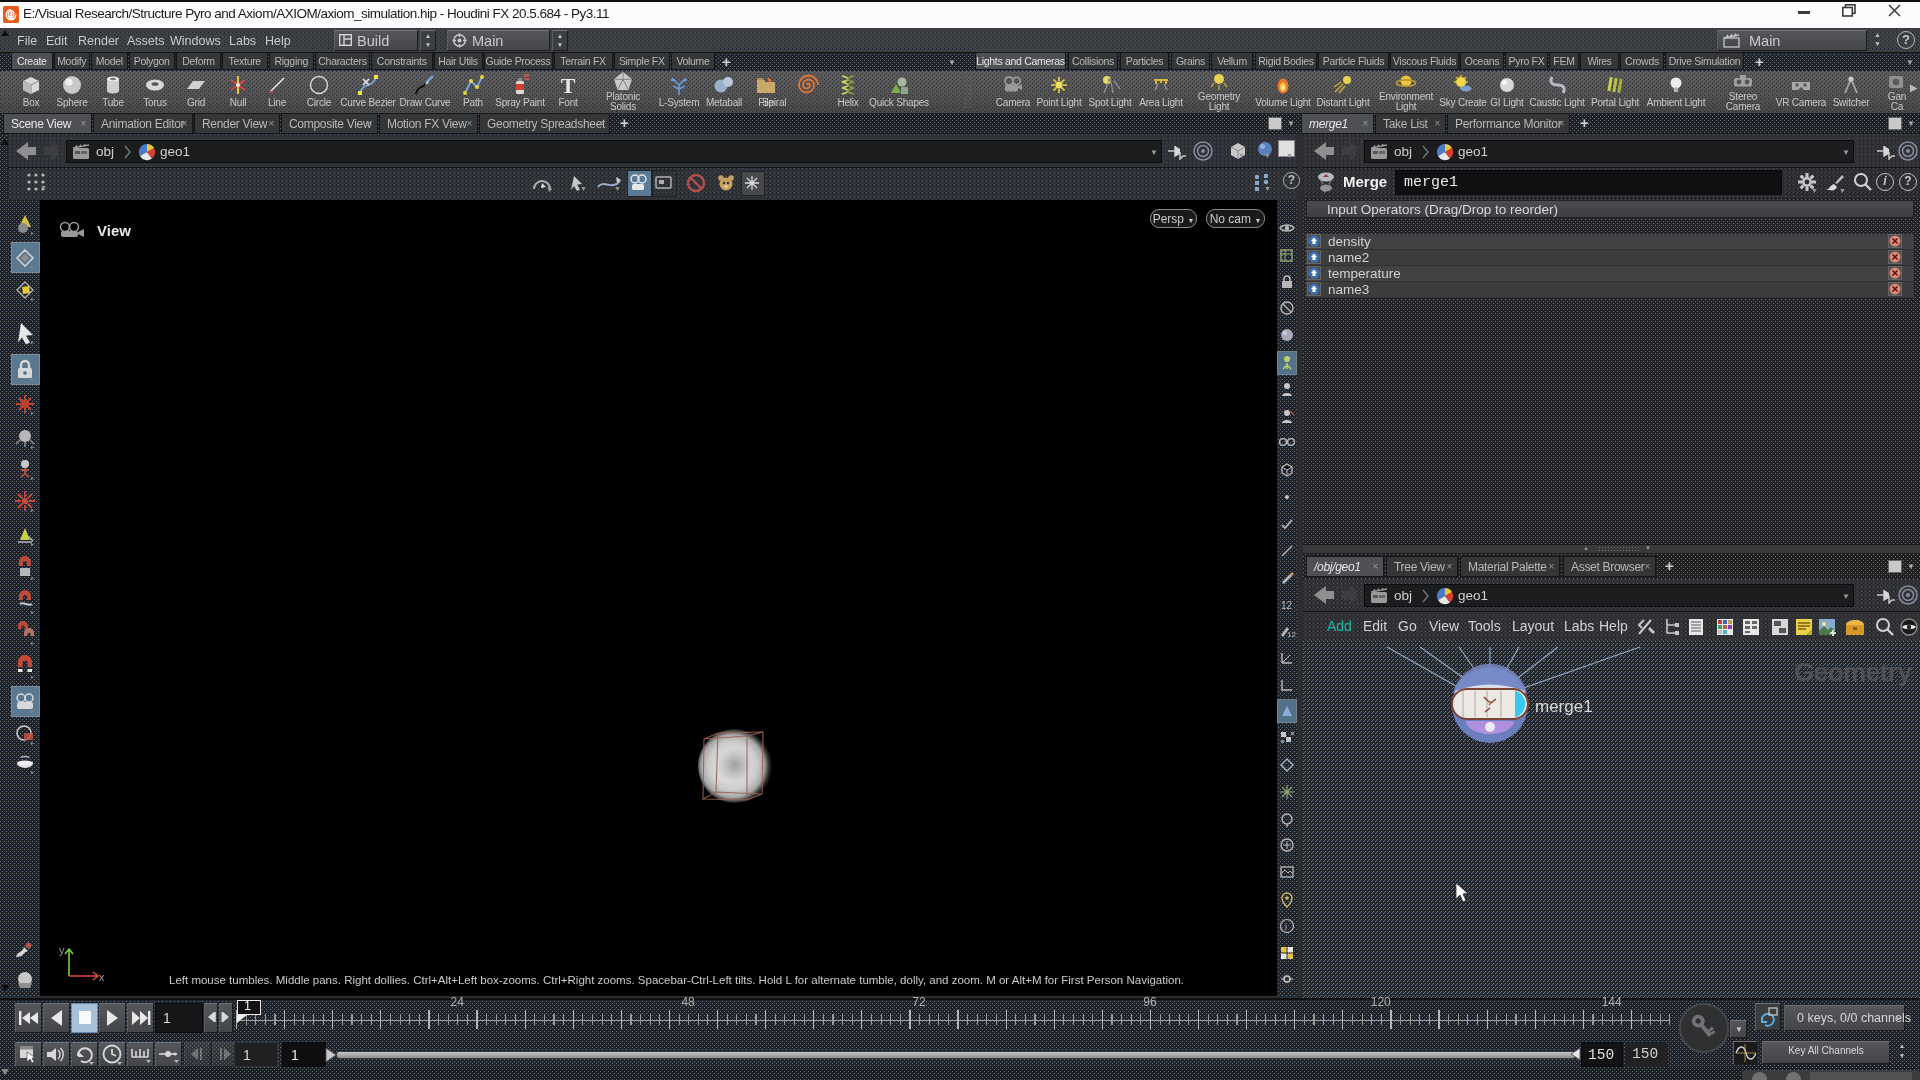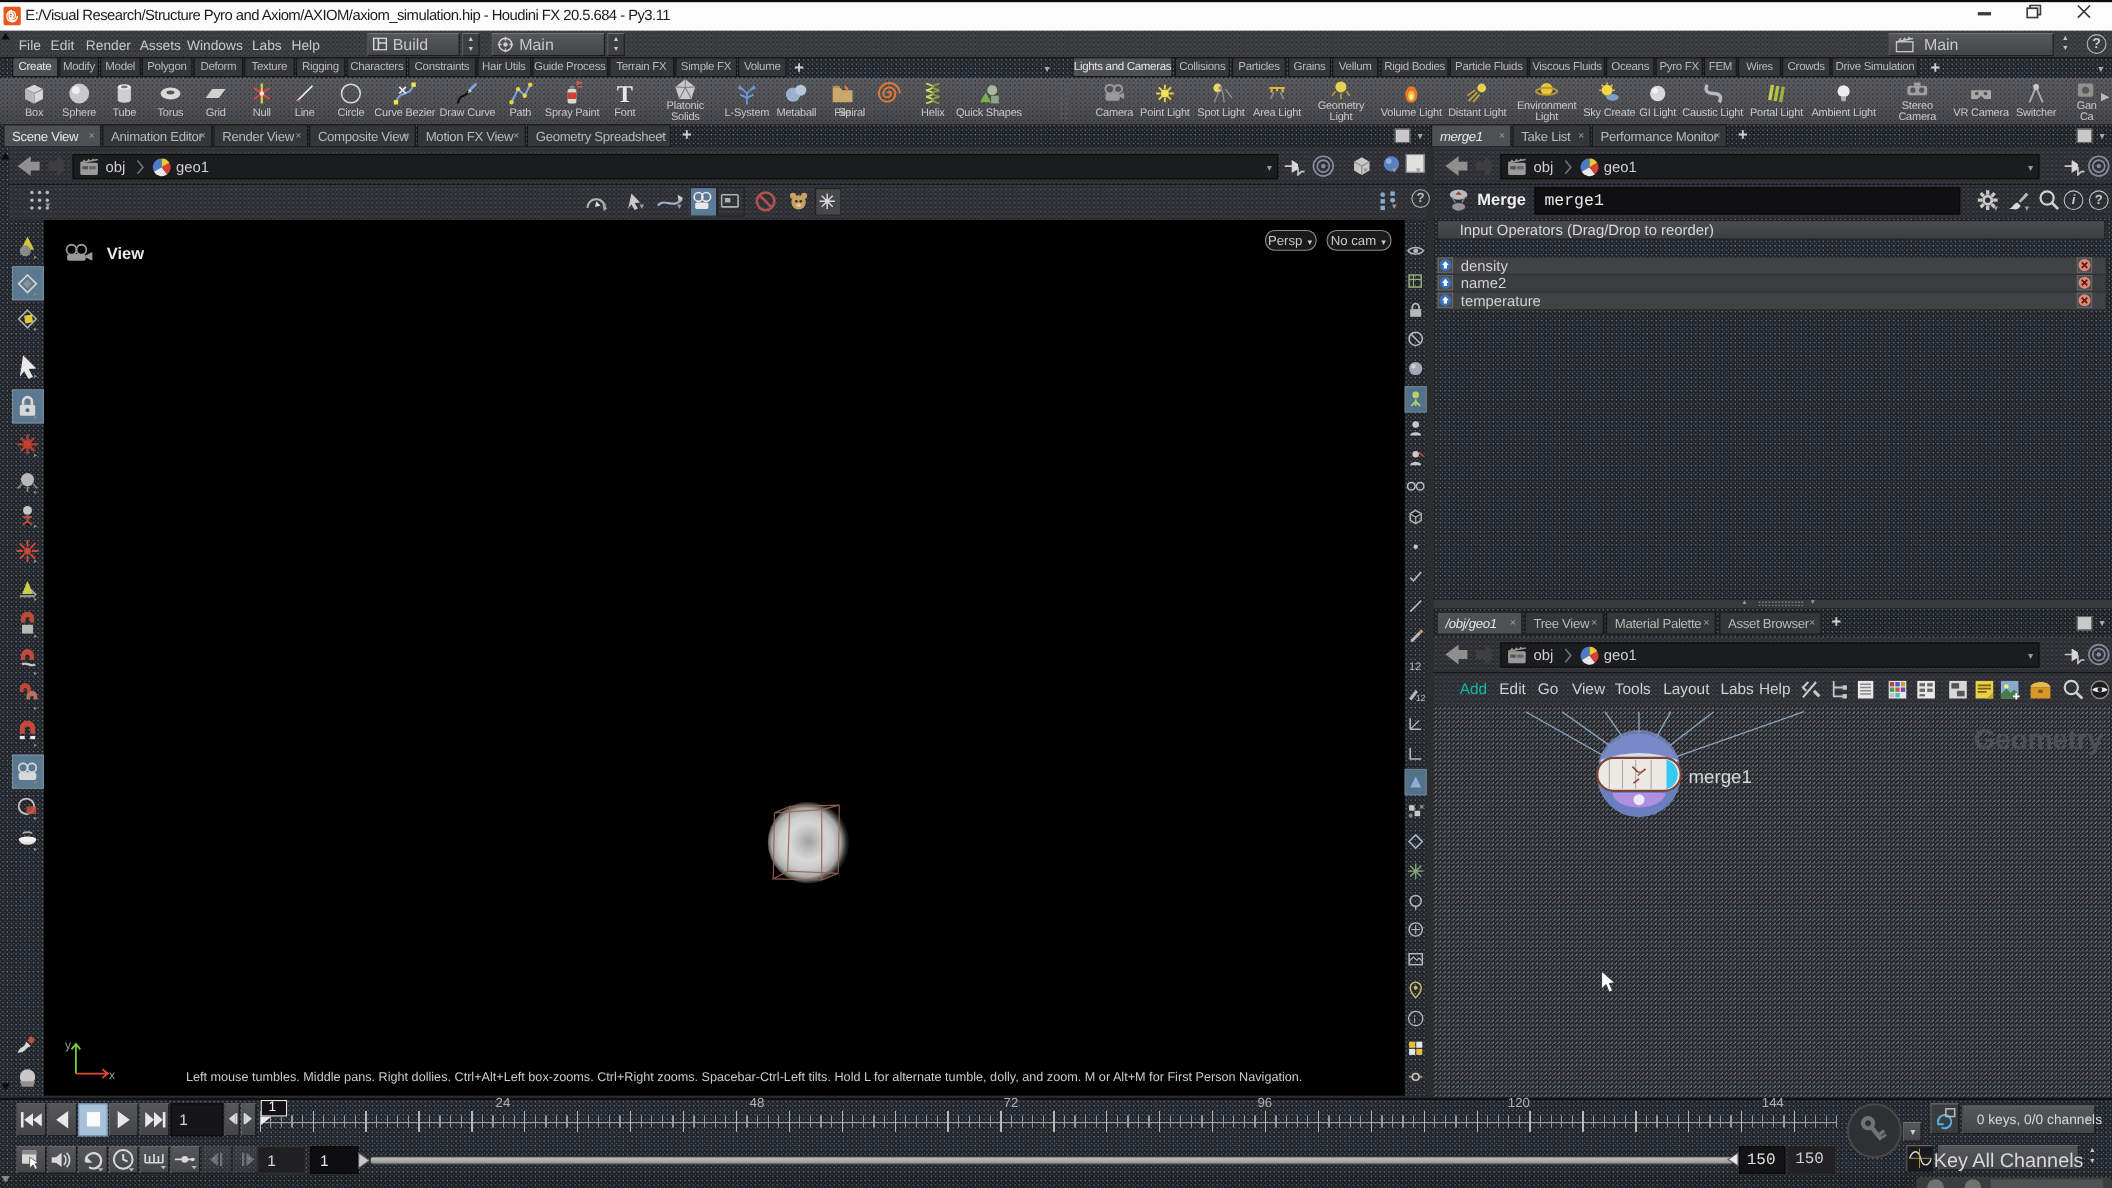--- a/index.html
+++ b/index.html
@@ -831,20 +831,35 @@
         </svg>
       </div>
 <div style="position:absolute;left:22px;top:0px;font-size:13.5px;color:#d0d0d0;">temperature</div>
 <div style="position:absolute;right:12px;top:0px;width:14px;height:14px;background:#4a4c4e;border:1px solid #666;box-sizing:border-box;">
 <svg width="12" height="12">
           <circle cx="6" cy="6" r="5.5" fill="#e08878"></circle>
           <path d="M3.5 3.5l5 5M8.5 3.5l-5 5" stroke="#5a1a10" stroke-width="1.6"></path>
         </svg>
       </div>
     </div>
+<div class="abs" style="left:1306px;top:282px;width:608px;height:15px;background:#3a3c3e;border-bottom:1px solid #2e3032;box-sizing:content-box;">
+<div style="position:absolute;left:1px;top:0px;width:14px;height:14px;background:#4a4c4e;border:1px solid #666;box-sizing:border-box;">
+<svg width="12" height="12">
+          <circle cx="6" cy="6" r="5.5" fill="#3a70b8"></circle>
+          <path d="M6 2.5l3 3.5H7.5v3h-3v-3H3z" fill="#fff"></path>
+        </svg>
+      </div>
+<div style="position:absolute;left:22px;top:0px;font-size:13.5px;color:#d0d0d0;">name3</div>
+<div style="position:absolute;right:12px;top:0px;width:14px;height:14px;background:#4a4c4e;border:1px solid #666;box-sizing:border-box;">
+<svg width="12" height="12">
+          <circle cx="6" cy="6" r="5.5" fill="#e08878"></circle>
+          <path d="M3.5 3.5l5 5M8.5 3.5l-5 5" stroke="#5a1a10" stroke-width="1.6"></path>
+        </svg>
+      </div>
+    </div>
 <div class="abs" style="left:1303px;top:544px;width:617px;height:9px;background:#38393b;border-top:1px solid #1a1a1c;box-sizing:border-box;"></div>
 <div class="abs" style="left:1583px;top:545px;color:#999;font-size:6px;">▲</div>
 <div class="abs" style="left:1598px;top:546px;width:42px;height:5px;background-image:radial-gradient(circle,#777 .8px,transparent 1px);background-size:3px 3px;"></div>
 <div class="abs" style="left:1645px;top:545px;color:#999;font-size:6px;">▼</div>
 <div class="abs pat" style="left:1303px;top:553px;width:617px;height:26px;background-color:#202123;"></div>
 <div class="tab on" style="left:1306px;top:556px;width:78px;height:21px;font-size:12px;letter-spacing:-0.3px;line-height:20px;font-style:italic;"><span style="padding-left:7px;">/obj/geo1</span><span style="position:absolute;right:5px;top:0;font-size:10px;color:#999;font-style:normal;">×</span></div>
 <div class="tab" style="left:1386px;top:556px;width:72px;height:21px;font-size:12px;letter-spacing:-0.3px;line-height:20px;"><span style="padding-left:7px;">Tree View</span><span style="position:absolute;right:5px;top:0;font-size:10px;color:#999;font-style:normal;">×</span></div>
 <div class="tab" style="left:1460px;top:556px;width:100px;height:21px;font-size:12px;letter-spacing:-0.3px;line-height:20px;"><span style="padding-left:7px;">Material Palette</span><span style="position:absolute;right:5px;top:0;font-size:10px;color:#999;font-style:normal;">×</span></div>
 <div class="tab" style="left:1563px;top:556px;width:93px;height:21px;font-size:12px;letter-spacing:-0.3px;line-height:20px;"><span style="padding-left:7px;">Asset Browser</span><span style="position:absolute;right:5px;top:0;font-size:10px;color:#999;font-style:normal;">×</span></div>
 <div class="abs" style="left:1665px;top:557px;color:#d0d0d0;font-size:15px;font-weight:bold;">+</div>
@@ -1137,19 +1152,19 @@
 <div style="position:absolute;left:12px;top:5px;font-size:12.5px;color:#d8d8d8;white-space:nowrap;">0 keys, 0/0 channels</div>
 <div style="position:absolute;right:3px;top:8px;color:#aaa;font-size:7px;">▲</div>
     </div>
 <div class="btn abs" style="left:1733px;top:1041px;width:24px;height:24px;background:#1a1a1c;">
 <svg width="22" height="22">
         <path d="M2 11c3-8 8-8 10 0s7 8 10 0" fill="none" stroke="#d8d8d8" stroke-width="1.3"></path>
 <path d="M2 11h20M11 2v18" stroke="#c8a050" stroke-width=".8"></path>
       </svg>
     </div>
 <div class="btn abs" style="left:1762px;top:1041px;width:128px;height:23px;">
-<div style="position:absolute;left:50%;transform:translateX(-50%);top:3px;font-size:18px;color:#d8d8d8;white-space:nowrap;">Key All Channels</div>
+<div style="position:absolute;left:50%;transform:translateX(-50%);top:3px;font-size:10px;color:#d8d8d8;white-space:nowrap;">Key All Channels</div>
     </div>
 <div class="abs" style="left:1895px;top:1041px;width:14px;height:22px;color:#c5c5c5;font-size:6.5px;text-align:center;line-height:10px;">▲<br>▼</div>
 <div class="abs" style="left:1742px;top:1070px;width:178px;height:10px;background:#3a3c3e;border-radius:4px 4px 0 0;"></div>
 <div class="abs" style="left:1752px;top:1072px;width:15px;height:15px;border-radius:50%;background:#717171;"></div>
 <div class="abs" style="left:1786px;top:1072px;width:15px;height:15px;border-radius:50%;background:#717171;"></div>
 <div class="abs" style="left:1810px;top:1072px;width:102px;height:8px;background:#505254;"></div>
 </div>
 </body></html>

